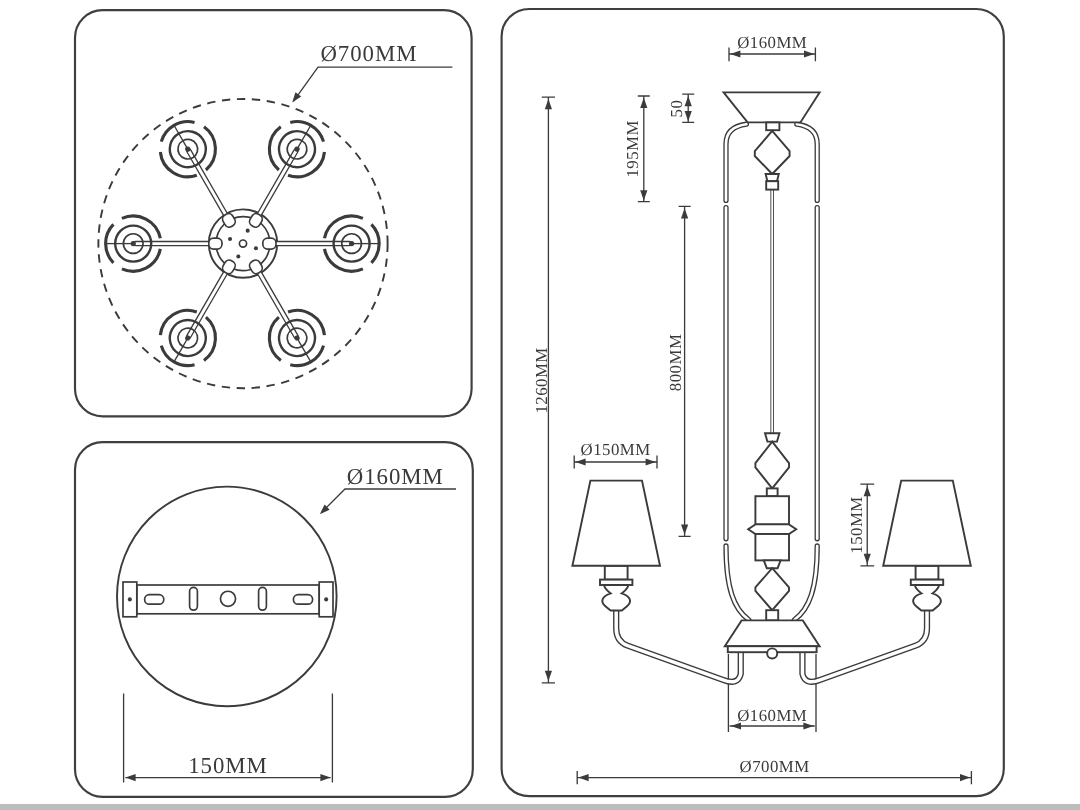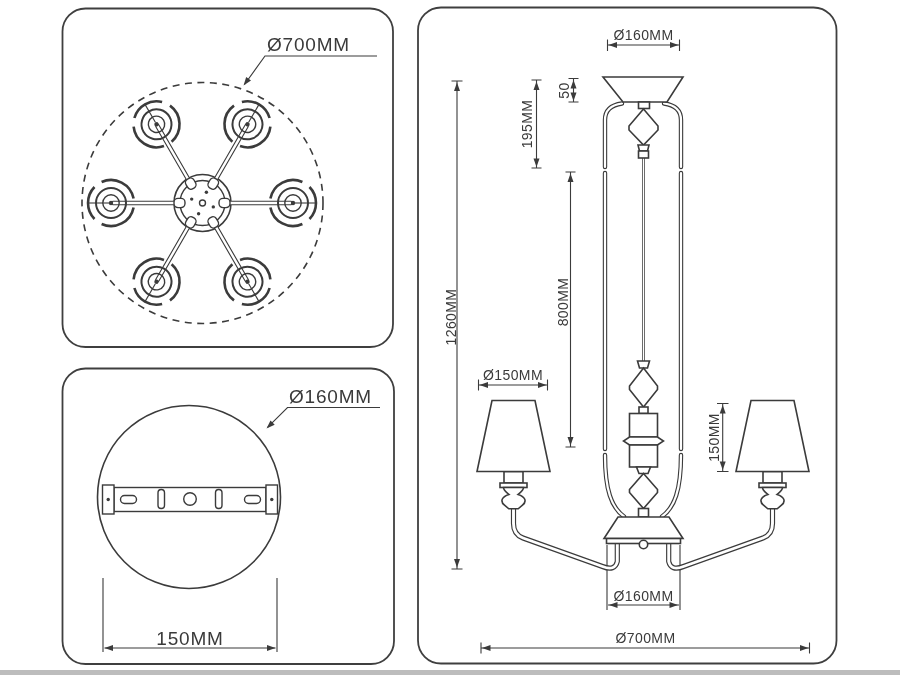--- a/index.html
+++ b/index.html
@@ -1,17 +1,17 @@
 <!DOCTYPE html>
 <html><head>
 <meta charset="utf-8">
 <style>
   html,body{margin:0;padding:0;background:#fff;}
   .stage{position:relative;width:900px;height:675px;background:#ffffff;overflow:hidden;
-         font-family:Liberation Sans, sans-serif;}
+         font-family:Liberation Serif, serif;}
   svg{position:absolute;left:0;top:0;}
   .ln{fill:none;stroke:#3b3b3b;stroke-width:1.6;}
   .fw{fill:#ffffff;stroke:#3b3b3b;stroke-width:1.6;}
   .fw14{fill:#ffffff;stroke:#3b3b3b;stroke-width:1.4;}
   .thin{fill:none;stroke:#3b3b3b;stroke-width:1.1;}
   .panel{fill:none;stroke:#3f3f3f;stroke-width:1.8;}
   .dash{fill:none;stroke:#3b3b3b;stroke-width:1.6;stroke-dasharray:7 5.5;}
   .to{fill:none;stroke:#3b3b3b;stroke-width:4.4;stroke-linecap:round;}
   .ti{fill:none;stroke:#ffffff;stroke-width:2.2;stroke-linecap:round;}
   .ao{fill:none;stroke:#3b3b3b;stroke-width:5.2;stroke-linecap:round;}

